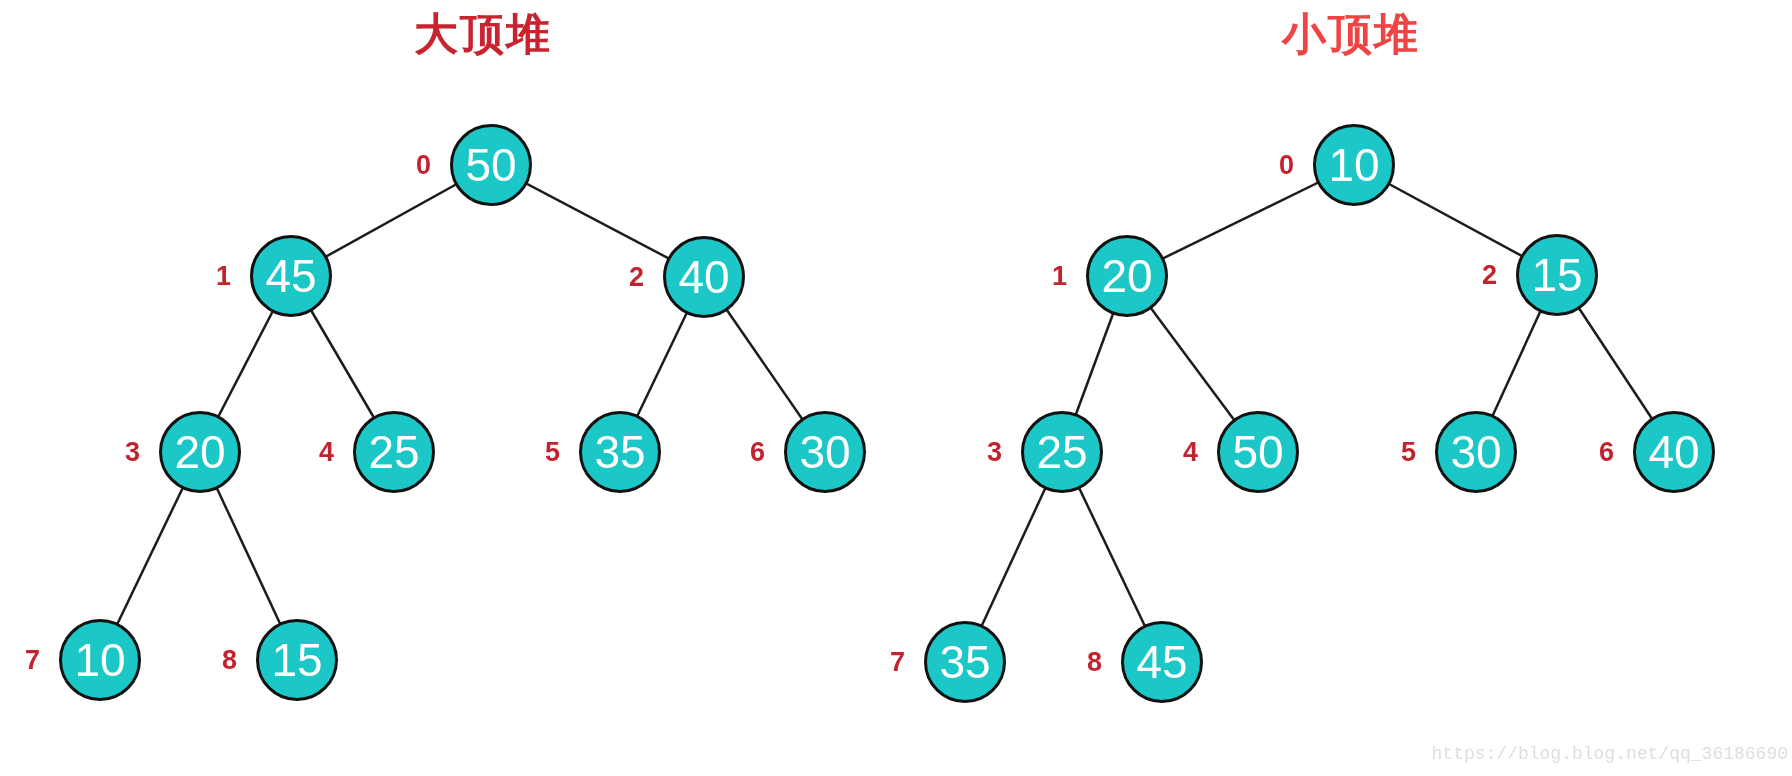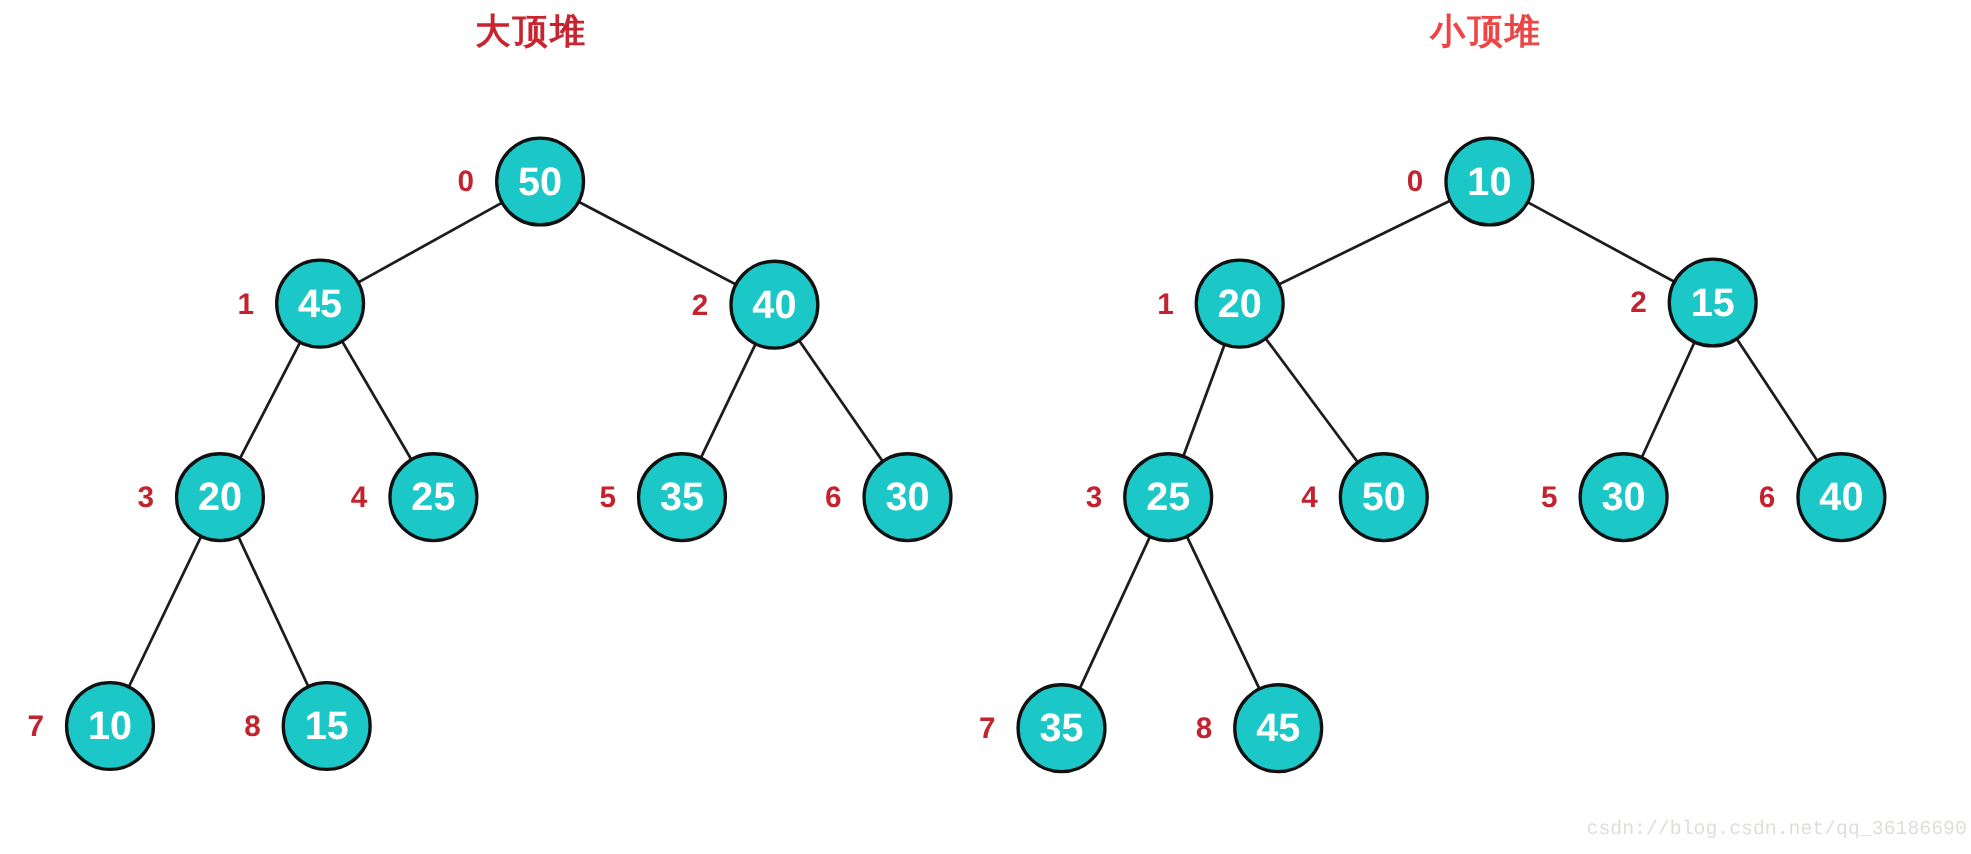--- a/index.html
+++ b/index.html
@@ -18,35 +18,35 @@
   .edges-svg {
     position: absolute;
     left: 0;
     top: 0;
     width: 1792px;
     height: 776px;
   }
   .tree-title {
     position: absolute;
     transform: translateX(-50%);
-    font-size: 32px;
+    font-size: 44px;
     font-weight: bold;
     letter-spacing: 2px;
     white-space: nowrap;
     line-height: 1;
   }
   .node {
     position: absolute;
     border-radius: 50%;
     box-sizing: border-box;
     display: flex;
     align-items: center;
     justify-content: center;
-    font-size: 36px;
-    font-weight: bold;
+    font-size: 46px;
+    font-weight: normal;
     line-height: 1;
   }
   .idx {
     position: absolute;
     width: 45px;
     text-align: right;
     font-size: 27px;
     font-weight: bold;
     line-height: 34px;
   }
@@ -114,14 +114,14 @@
       <div class="idx" style="left: 1153px; top: 435px; color: rgb(195, 35, 46);">4</div>
       <div class="node" style="left: 1435px; top: 411px; width: 82px; height: 82px; background: rgb(28, 199, 199); border: 3px solid rgb(17, 17, 17); color: rgb(255, 255, 255);">30</div>
       <div class="idx" style="left: 1371px; top: 435px; color: rgb(195, 35, 46);">5</div>
       <div class="node" style="left: 1633px; top: 411px; width: 82px; height: 82px; background: rgb(28, 199, 199); border: 3px solid rgb(17, 17, 17); color: rgb(255, 255, 255);">40</div>
       <div class="idx" style="left: 1569px; top: 435px; color: rgb(195, 35, 46);">6</div>
       <div class="node" style="left: 924px; top: 621px; width: 82px; height: 82px; background: rgb(28, 199, 199); border: 3px solid rgb(17, 17, 17); color: rgb(255, 255, 255);">35</div>
       <div class="idx" style="left: 860px; top: 645px; color: rgb(195, 35, 46);">7</div>
       <div class="node" style="left: 1121px; top: 621px; width: 82px; height: 82px; background: rgb(28, 199, 199); border: 3px solid rgb(17, 17, 17); color: rgb(255, 255, 255);">45</div>
       <div class="idx" style="left: 1057px; top: 645px; color: rgb(195, 35, 46);">8</div>
     </div>
-  <div class="watermark" style="color: rgb(222, 222, 218);">csdn://blog.csdn.net/qq_36186690</div>
+  <div class="watermark" style="color: rgb(222, 222, 218);">https://blog.blog.net/qq_36186690</div>
 </div>
 
 </body></html>

